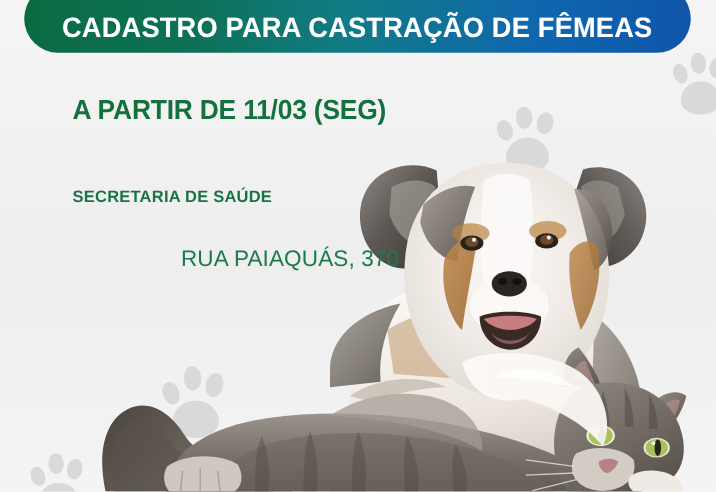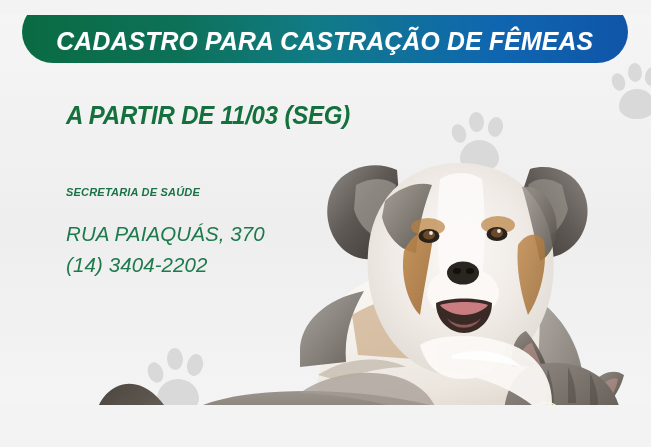--- a/index.html
+++ b/index.html
@@ -5,25 +5,24 @@
 <style>
   * { margin:0; padding:0; box-sizing:border-box; }
   html,body { width:651px; height:447px; overflow:hidden; }
   body {
     font-family:"Liberation Sans", sans-serif;
     background:#f3f3f3;
     position:relative;
   }
   .poster {
     position:absolute;
-    left:0; top:15px;
-    width:651px; height:390px;
+    left:0; top:0;
+    width:651px; height:447px;
     background:linear-gradient(180deg,#f5f5f5 0%,#eeeeee 55%,#f4f4f4 100%);
     overflow:hidden;
-    font-style:italic;
   }
 
   
   .paw { position:absolute; opacity:1; }
   .paw .pad {
     position:absolute;
     background:#d9d9d9;
     border-radius:50% 50% 46% 46% / 58% 58% 42% 42%;
   }
   .paw .toe { position:absolute; background:#d9d9d9; border-radius:50%; }
@@ -56,26 +55,26 @@
     font-size:25px;
     font-weight:bold;
     letter-spacing:-.2px;
     white-space:nowrap;
     transform:scaleX(.96);
     transform-origin:left center;
   }
   .dept {
     margin-top:56px;
     color:#1a7346;
-    font-size:11px;
+    font-size:15px;
     font-weight:bold;
     letter-spacing:.2px;
     white-space:nowrap;
   }
-  .addr { margin-top:20px; }
+  .addr { margin-top:32px;text-align:right; }
   .addr-line {
     color:#1d7a4c;
     font-size:20.5px;
     font-weight:400;
     line-height:31px;
     letter-spacing:.1px;
     white-space:nowrap;
   }
 
   
@@ -312,17 +311,16 @@
 
   <div class="banner">
     <div class="banner-title">CADASTRO PARA CASTRAÇÃO DE FÊMEAS</div>
   </div>
 
   <div class="copy">
     <div class="headline">A PARTIR DE 11/03 (SEG)</div>
     <div class="dept">SECRETARIA DE SAÚDE</div>
     <div class="addr">
       <div class="addr-line">RUA PAIAQUÁS, 370</div>
-      <div class="addr-line">(14) 3404-2202</div>
     </div>
   </div>
 
 </div>
 
 </body></html>

